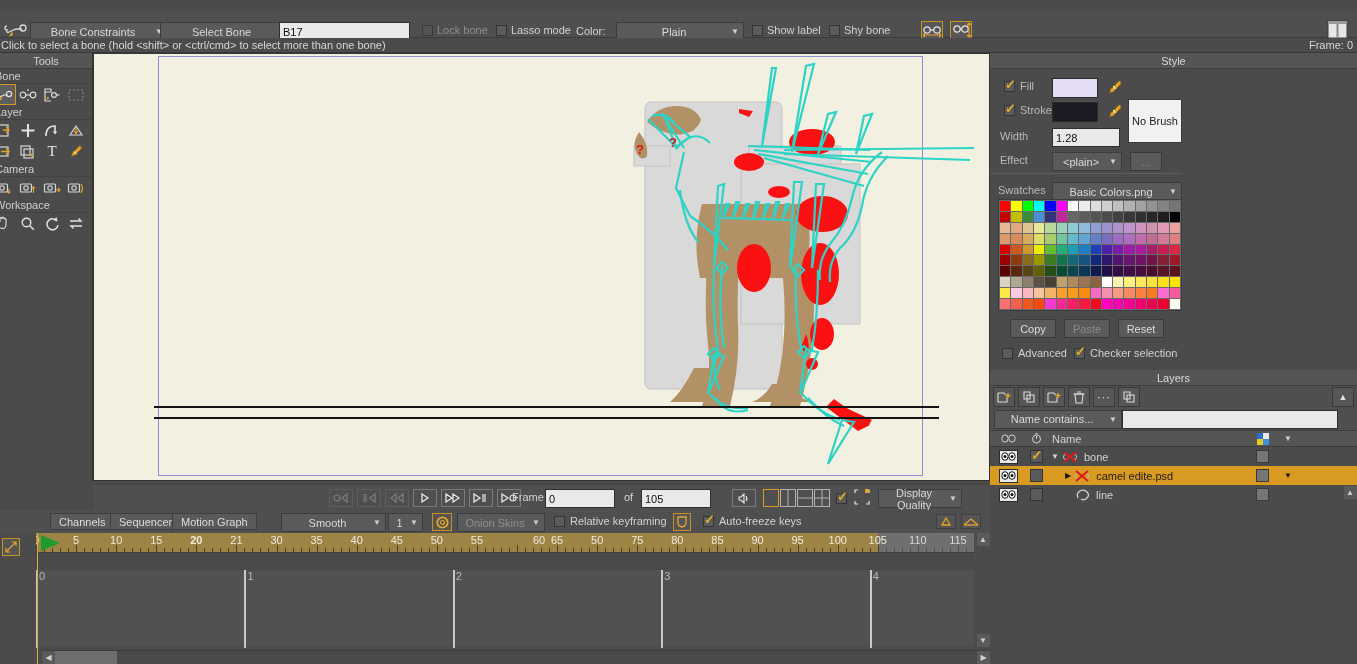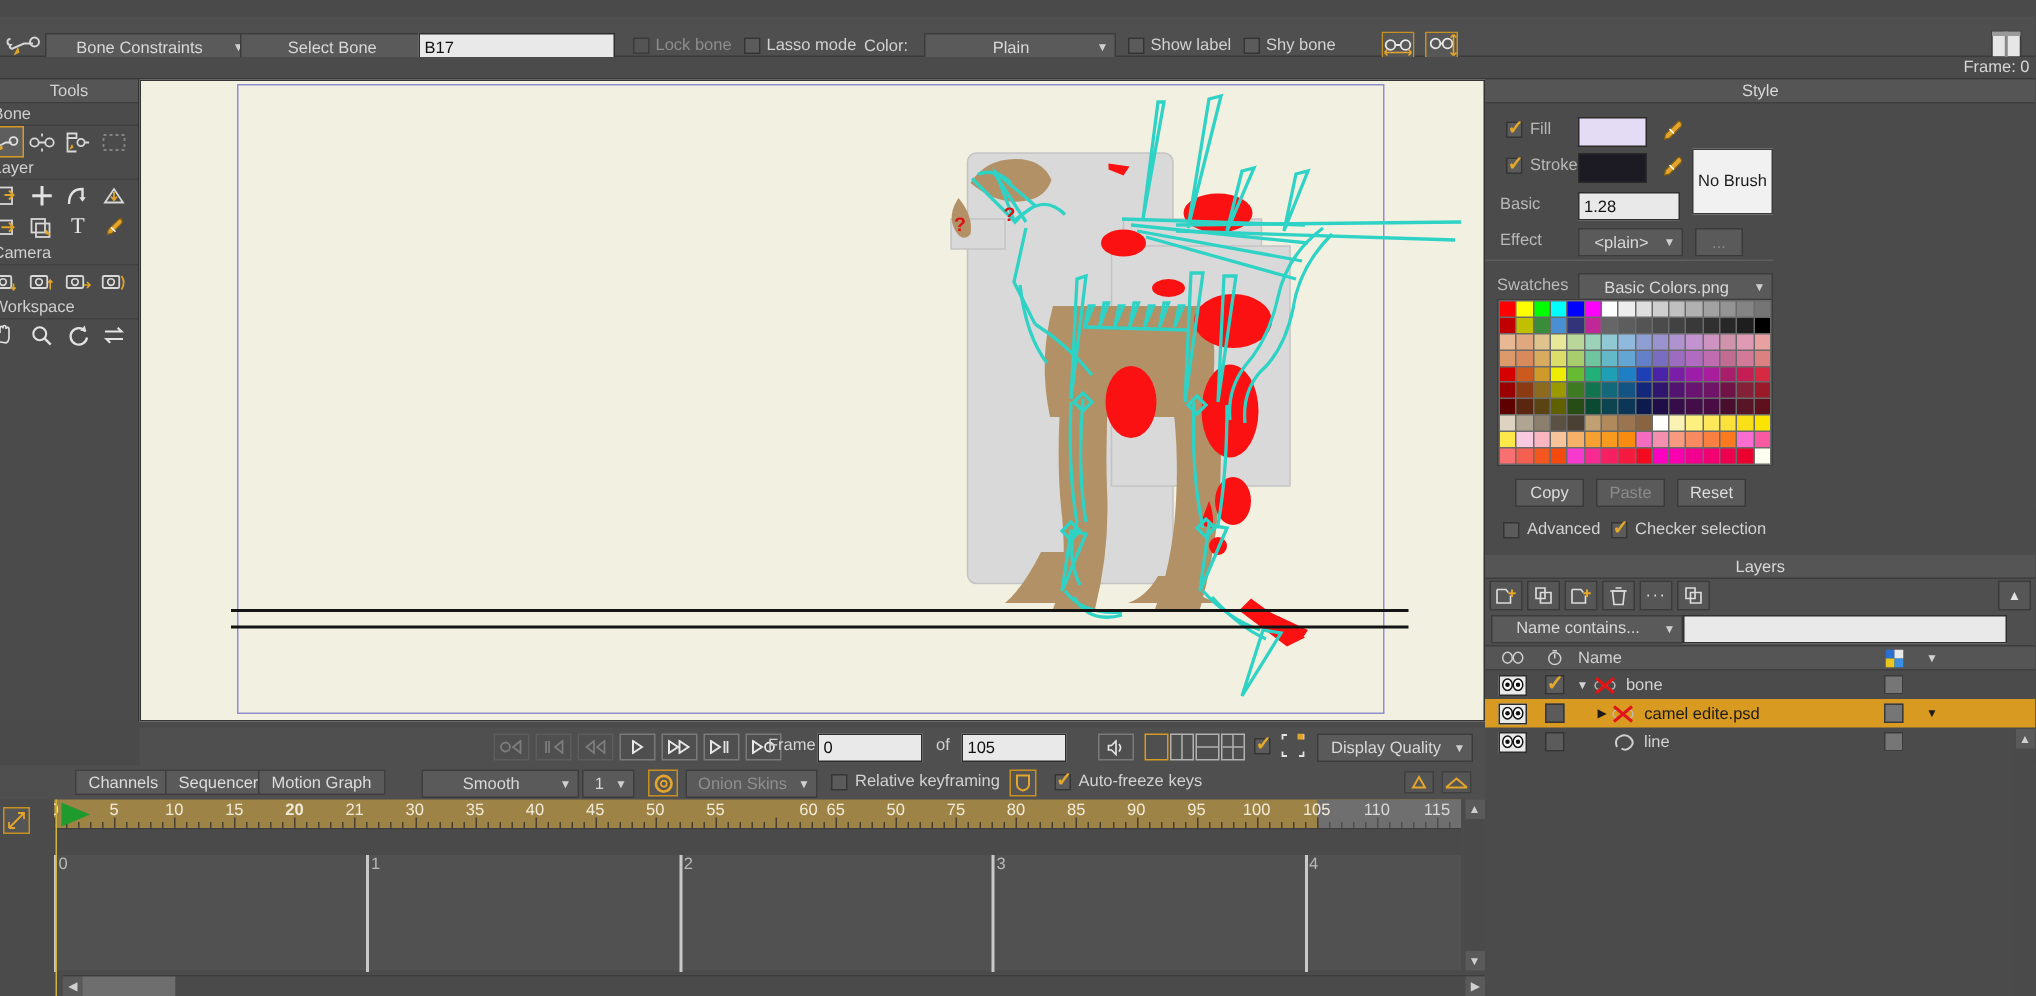--- a/index.html
+++ b/index.html
@@ -292,20 +292,21 @@
     <div style="left:1327px;top:9px;">
       <svg width="21" height="19" viewBox="0 0 21 19">
         <rect x="1" y="1" width="19" height="17" fill="#e6e6e6" stroke="#3a3a3a"></rect>
         <rect x="9.5" y="1" width="2" height="17" fill="#888"></rect>
         <rect x="1" y="1" width="19" height="3" fill="#9a9a9a"></rect>
       </svg>
     </div>
   </div>
 
   <div class="statusbar">
+    <span>Click to select a bone (hold &lt;shift&gt; or &lt;ctrl/cmd&gt; to select more than one bone)</span>
     <span class="frm">Frame: 0</span>
   </div>
 
   <div class="tools">
     <div class="hdr">Tools</div>
 
     <div class="grp">Bone</div>
     <div class="row">
       <div class="ti sel">
         <svg width="18" height="14" viewBox="0 0 18 14">
@@ -626,21 +627,21 @@
       <span class="chk on"></span>
     </div>
 
     <div style="left:761px;top:4px;">
       <svg width="16" height="16" viewBox="0 0 16 16">
           <path d="M1 4 v-3 h3 M12 1 h3 v3 M15 12 v3 h-3 M4 15 h-3 v-3" stroke="#e2e2e2" fill="none" stroke-width="1.2"></path>
           <rect x="11" y="0" width="4" height="4" fill="#e3a52c"></rect>
         </svg>
     </div>
 
-    <div class="dd" style="left:785px;top:4px;width:104px;">
+    <div class="dd" style="left:785px;top:4px;width:84px;">
       <span class="lbl">Display Quality</span>
       <span class="arrow">▼</span>
     </div>
   </div>
 
   <div class="rightcol">
 
     <div class="style">
       <div class="panelhdr">Style</div>
 
@@ -661,21 +662,21 @@
         <span class="lblg">Stroke</span>
       </div>
       <div class="row colorchip" style="left:62px;top:49px;background:#1c1a22;"></div>
       <div class="row dropper" style="left:116px;top:49px;">
         <svg width="18" height="20" viewBox="0 0 18 20">
             <path d="M14 3 q2.2 2.2 0 4 l-7 7 l-3.4 0.8 l0.8 -3.4 l7 -7 q1.8 -2.2 2.6 -1.4z" fill="#e3a52c" stroke="#8a6010" stroke-width="0.8"></path>
             <path d="M7 8 l3 3" stroke="#fff" stroke-width="1"></path>
           </svg>
       </div>
 
-      <div class="row lblg" style="left:10px;top:77px;">Basic</div>
+      <div class="row lblg" style="left:10px;top:77px;">Width</div>
       <div class="row txt" style="left:62px;top:75px;width:68px;">
         <span>1.28</span>
       </div>
 
       <div class="row lblg" style="left:10px;top:101px;">Effect</div>
       <div class="row dd" style="left:62px;top:99px;width:70px;">
         <span class="lbl">&lt;plain&gt;</span>
         <span class="arrow">▼</span>
       </div>
       <div class="row btn dis" style="left:140px;top:99px;width:32px;">

